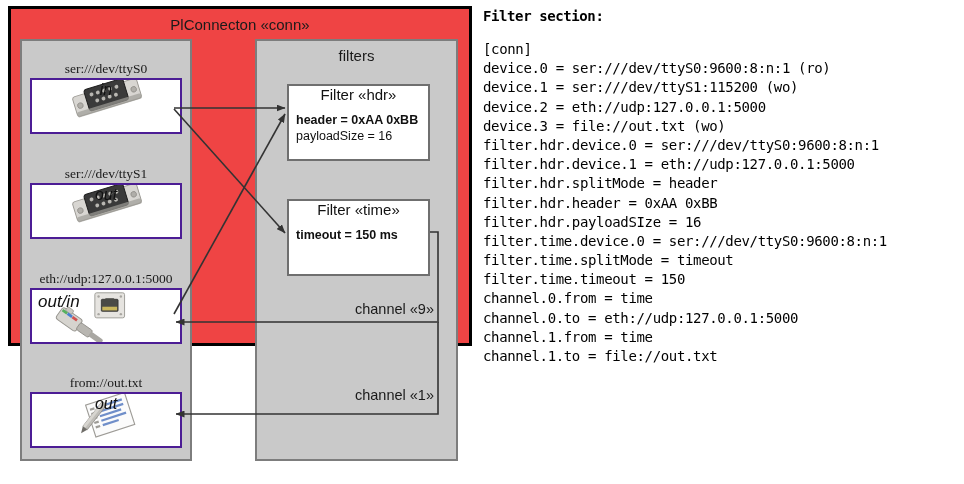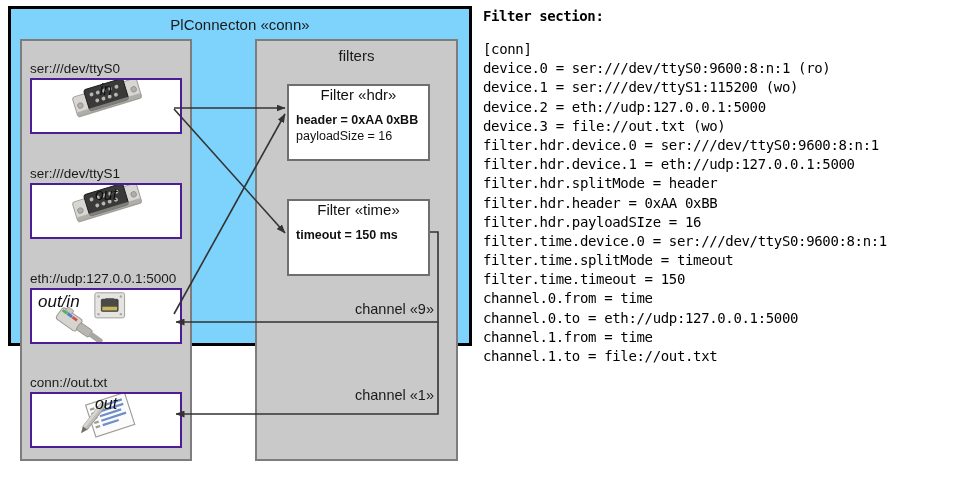--- a/index.html
+++ b/index.html
@@ -17,21 +17,21 @@
     color: #000000;
   }
 
   
   #diagram-root {
     position: absolute;
     left: 8px;
     top: 6px;
     width: 464px;
     height: 340px;
-    background: #7dd3fc;
+    background: #ef4444;
     border: 3px solid #000000;
     box-sizing: border-box;
   }
 
   .panel-title {
     position: absolute;
     text-align: center;
     font-size: 15px;
     color: #1a1a1a;
     white-space: nowrap;
@@ -68,24 +68,26 @@
     width: 203px;
   }
 
   
   .device-group {
     position: absolute;
     width: 152px;
   }
   .device-caption {
     font-size: 13.5px;
+    text-align: center;
     color: #1a1a1a;
     white-space: nowrap;
     line-height: 16px;
     height: 17px;
+    font-family: Liberation Serif, serif;
   }
   .device-box {
     position: relative;
     height: 56px;
     background: #ffffff;
     border: 2px solid #4c1d95;
     box-sizing: border-box;
     overflow: hidden;
     font-style: italic;
   }
@@ -282,21 +284,21 @@
           <rect x="8" y="2" width="6" height="3" fill="#4a7fd0"></rect>
           <rect x="14.5" y="2" width="6" height="3" fill="#d05050"></rect>
           <rect x="25" y="3" width="16" height="9" rx="2" fill="#b8b6b1" stroke="#8e8c87" stroke-width="0.9"></rect>
           <rect x="40" y="4.5" width="16" height="6" rx="2" fill="#a9a7a2"></rect>
         </g>
       </svg>
     </div>
   </div>
 
   <div class="device-group" id="dev-file">
-    <div class="device-caption">conn://out.txt</div>
+    <div class="device-caption">from://out.txt</div>
     <div class="device-box">
       <div class="device-label">out</div>
       <svg class="device-art" viewBox="0 0 152 56">
         <g transform="translate(54,12) rotate(-18)">
           <rect x="0" y="0" width="44" height="36" fill="#fbfbfb" stroke="#9d9b96" stroke-width="1.2"></rect>
           <g fill="#9d9b96">
             <rect x="3" y="5" width="5" height="2.4"></rect>
             <rect x="3" y="10" width="5" height="2.4"></rect>
             <rect x="3" y="15" width="5" height="2.4"></rect>
             <rect x="3" y="20" width="5" height="2.4"></rect>

